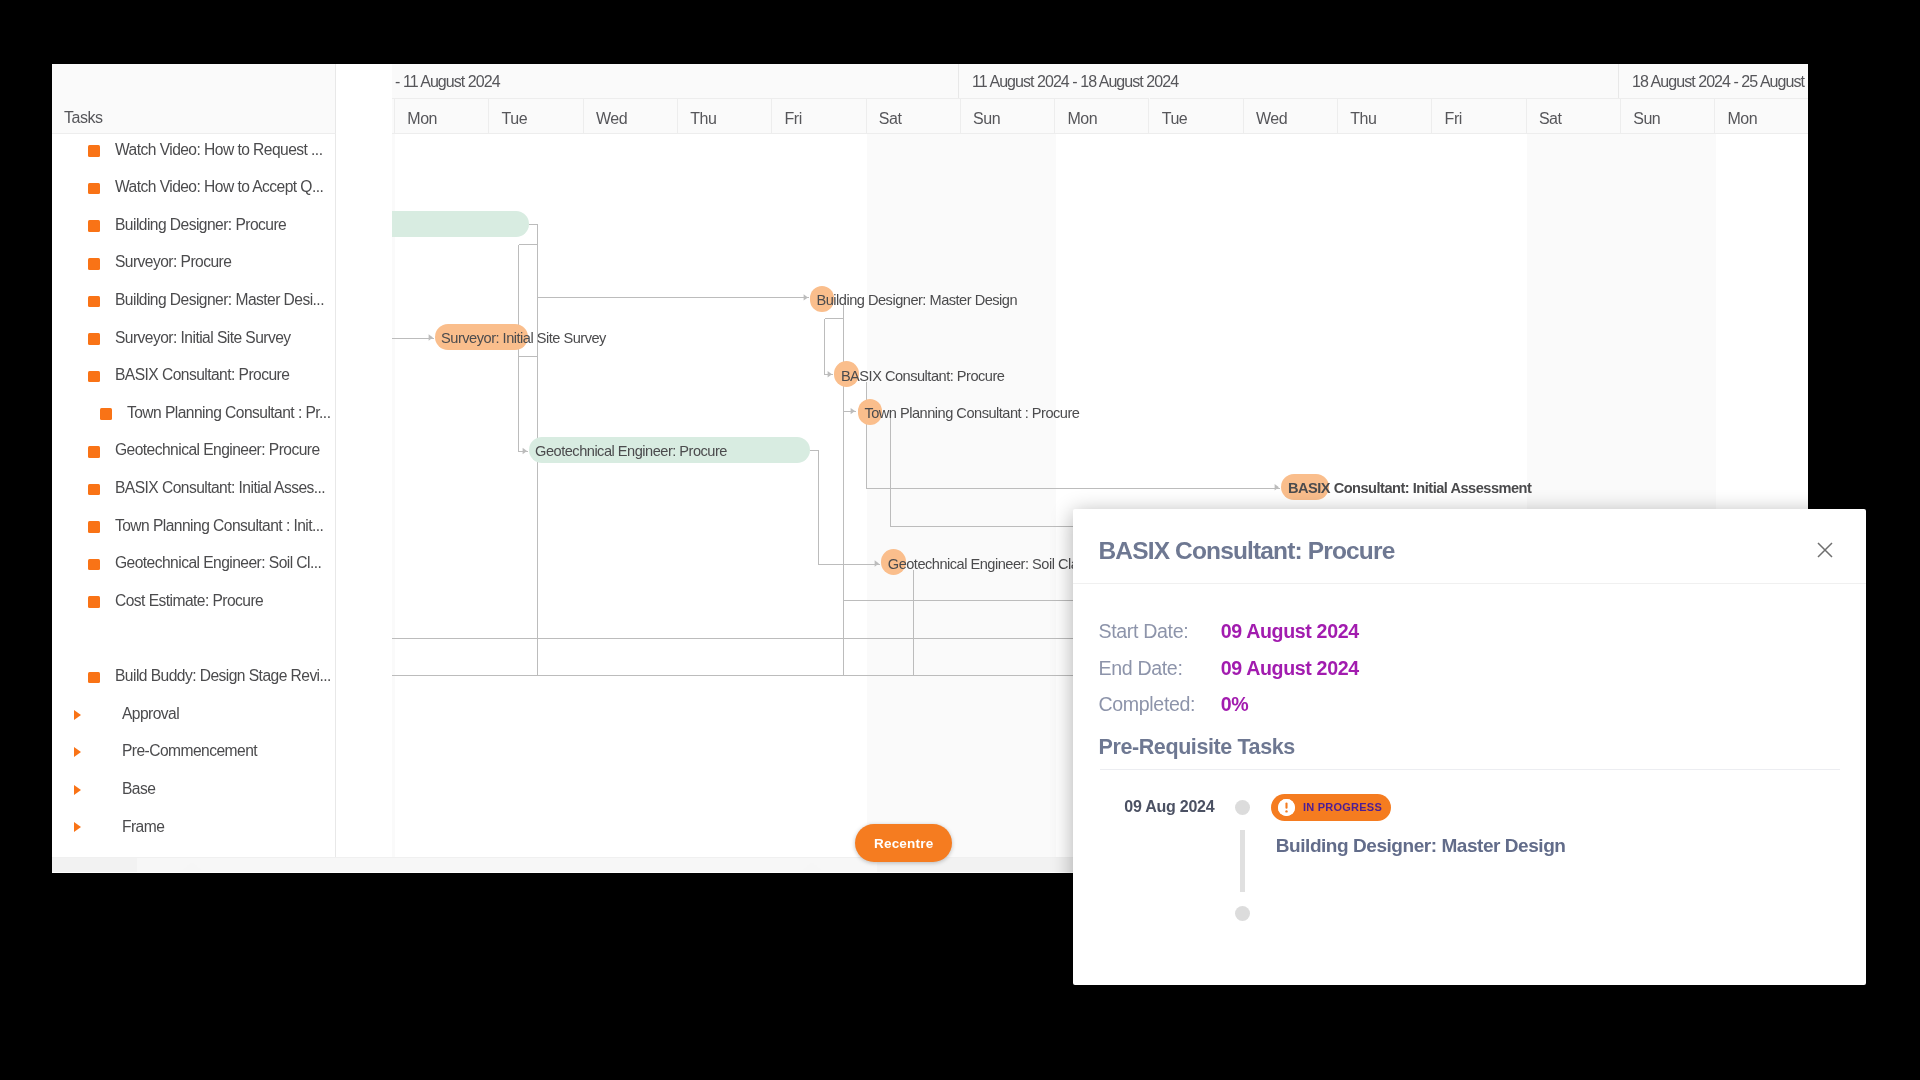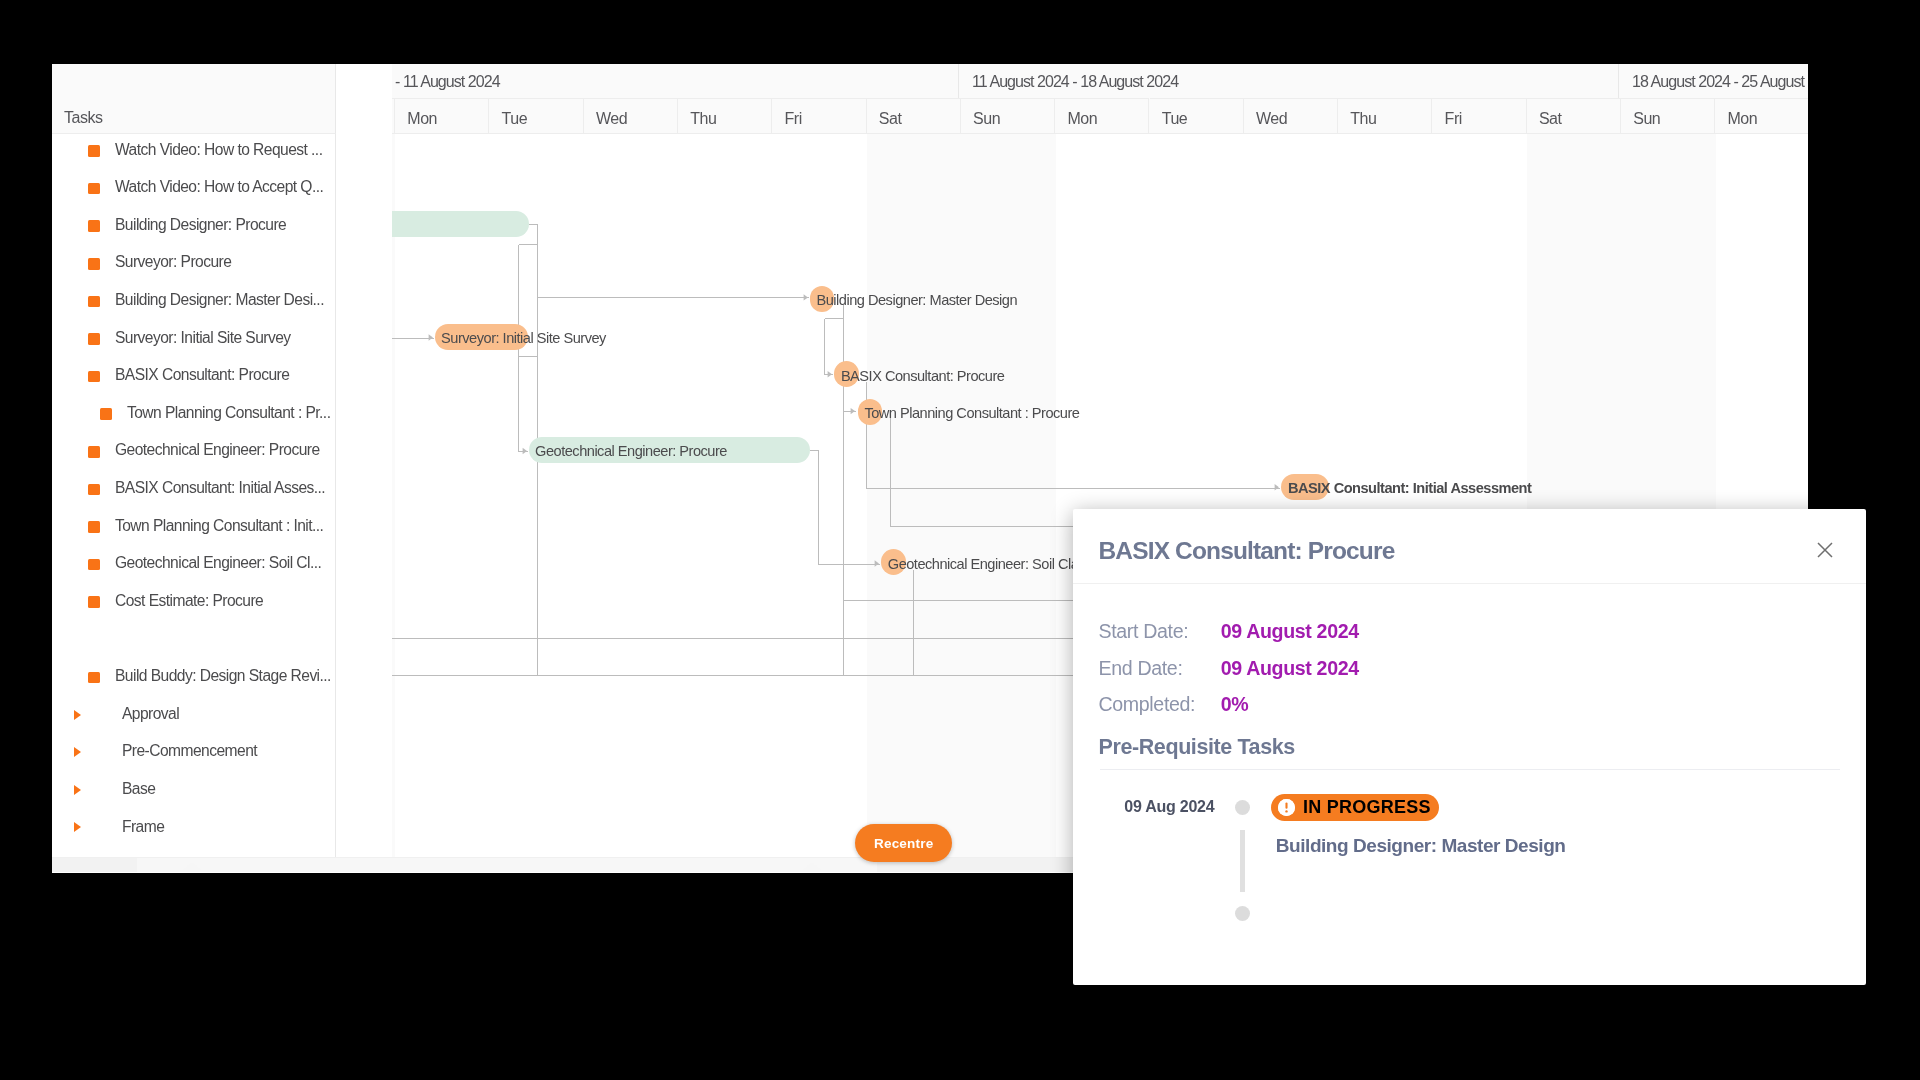--- a/index.html
+++ b/index.html
@@ -88,21 +88,21 @@
                 color:#6e7892;letter-spacing:-0.4px;}
   #prereq-rule{position:absolute;left:27px;top:260px;width:740px;height:1px;background:#ecedf1;}
   .tl-date{position:absolute;left:51.3px;top:289.2px;font-size:16px;font-weight:bold;color:#4b5163;letter-spacing:-0.25px;}
   .tl-dot{position:absolute;width:15px;height:15px;border-radius:50%;background:#dcdcdc;}
   .tl-line{position:absolute;left:167.3px;top:320.5px;width:4.6px;height:62.7px;background:#e0e0e0;}
   .badge{position:absolute;left:197.6px;top:284.6px;height:27.5px;border-radius:14px;
          background:#f57c20;display:flex;align-items:center;padding:0 8.5px 0 7.4px;
          box-sizing:border-box;}
   .badge .bi{width:17px;height:17px;border-radius:50%;background:#fff;
              display:flex;align-items:center;justify-content:center;margin-right:7.9px;}
-  .badge .bt{font-size:18px;font-weight:bold;color:#000000;letter-spacing:.25px;}
+  .badge .bt{font-size:11px;font-weight:bold;color:#4c1d95;letter-spacing:.25px;}
   .tl-task{position:absolute;left:202.8px;top:325.5px;font-size:19px;font-weight:bold;
            color:#626c8a;white-space:nowrap;letter-spacing:-0.45px;}
 </style>
 </head>
 <body>
 
 <div id="app">
 
   <div id="taskcol">
     <div id="taskcol-head">

